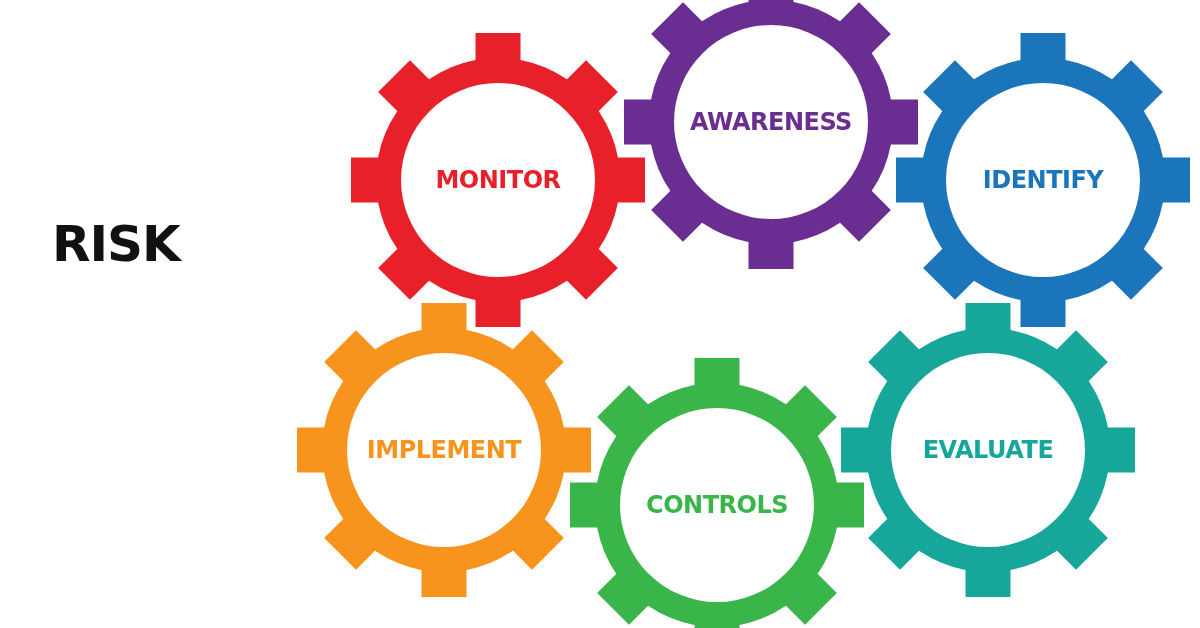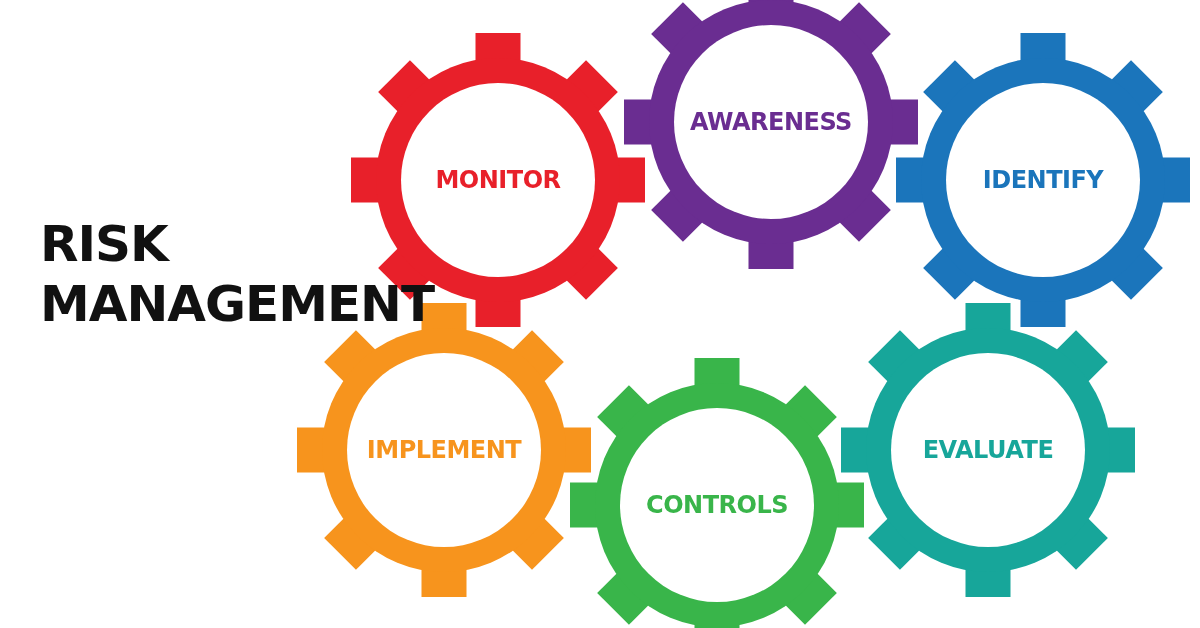--- a/index.html
+++ b/index.html
@@ -1,32 +1,31 @@
 <!DOCTYPE html>
 <html><head>
   <meta charset="utf-8">
   <style>
     html, body { margin: 0; padding: 0; background: #ffffff; }
     body { width: 1200px; height: 628px; overflow: hidden; position: relative;
            font-family: "DejaVu Sans", "Liberation Sans", sans-serif; }
-    .title { position: absolute; left: 40px; top: 214px; margin: 0;
+    .title { position: absolute; left: 52px; top: 214px; margin: 0;
              font-family: "DejaVu Sans", "Liberation Sans", sans-serif;
              font-weight: bold; font-size: 50px; line-height: 60px; color: #111111;
              letter-spacing: -1px; z-index: 10; }
     .title span { display: block; }
     svg.stage { position: absolute; left: 0; top: 0; }
     .gear-label { font-family: "DejaVu Sans", "Liberation Sans", sans-serif;
                   font-weight: bold; font-size: 24px; letter-spacing: -0.5px; }
   </style>
 </head>
 <body>
 
 <h1 class="title">
   <span>RISK</span>
-  <span>MANAGEMENT</span>
 </h1>
 
 <svg class="stage" width="1200" height="628" viewBox="0 0 1200 628" xmlns="http://www.w3.org/2000/svg">
   <g>
     <g class="gear-body">
         <rect x="475.5" y="33" width="45" height="50" fill="#E8202A" transform="rotate(0 498 180)"></rect>
         <rect x="475.5" y="33" width="45" height="50" fill="#E8202A" transform="rotate(45 498 180)"></rect>
         <rect x="475.5" y="33" width="45" height="50" fill="#E8202A" transform="rotate(90 498 180)"></rect>
         <rect x="475.5" y="33" width="45" height="50" fill="#E8202A" transform="rotate(135 498 180)"></rect>
         <rect x="475.5" y="33" width="45" height="50" fill="#E8202A" transform="rotate(180 498 180)"></rect>

